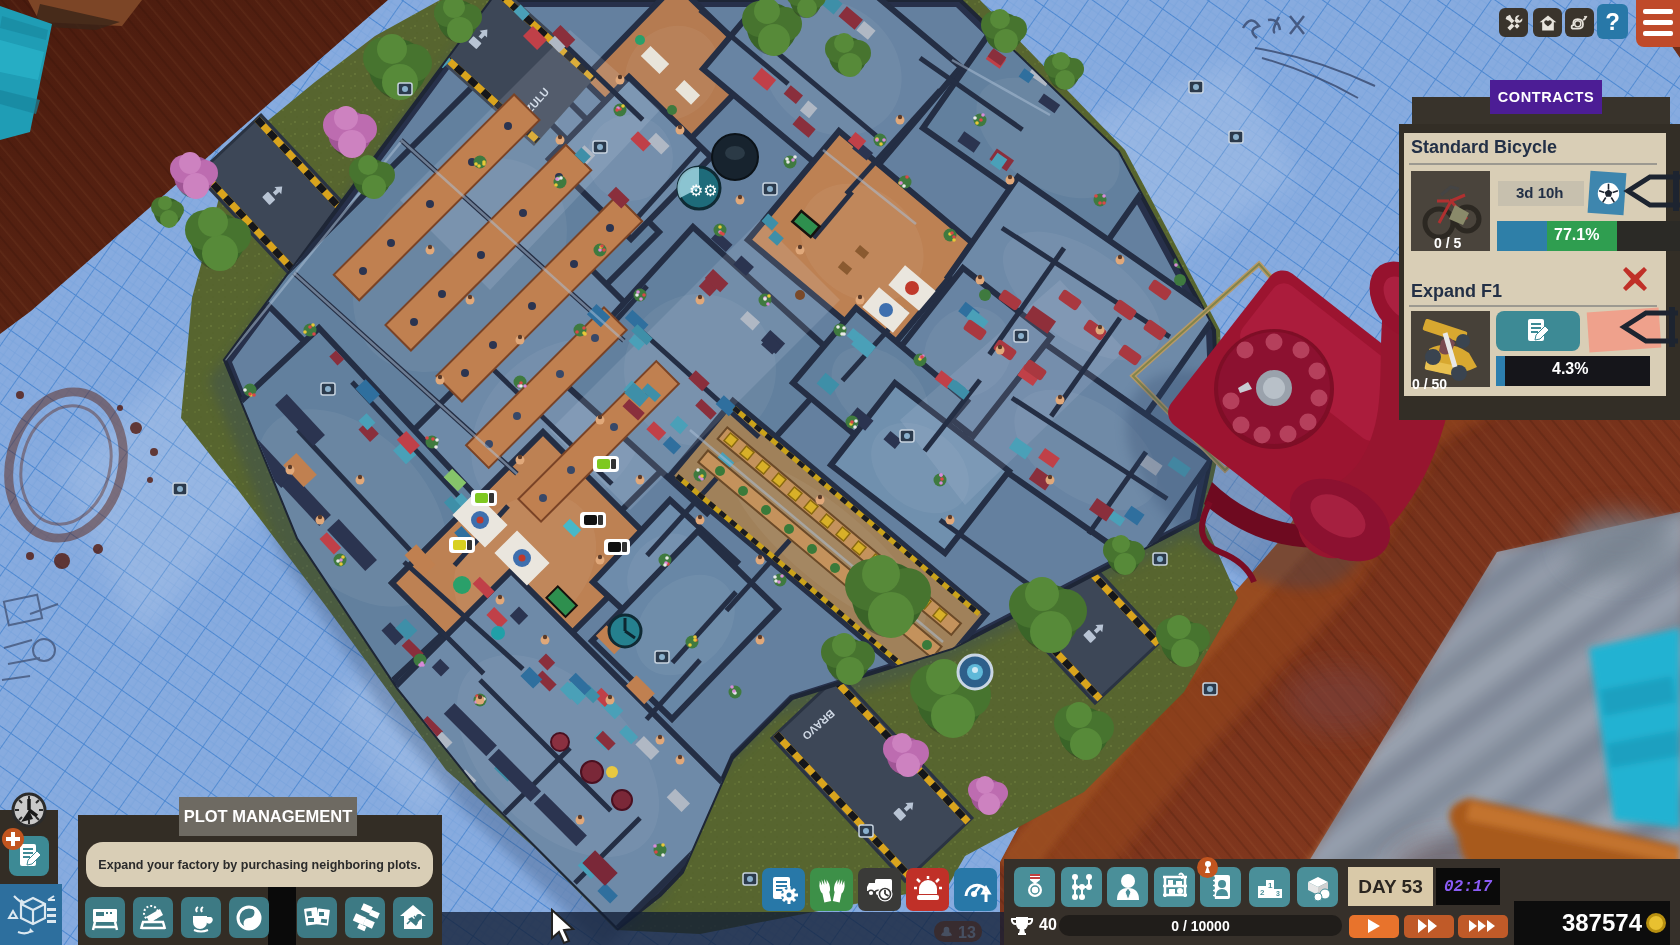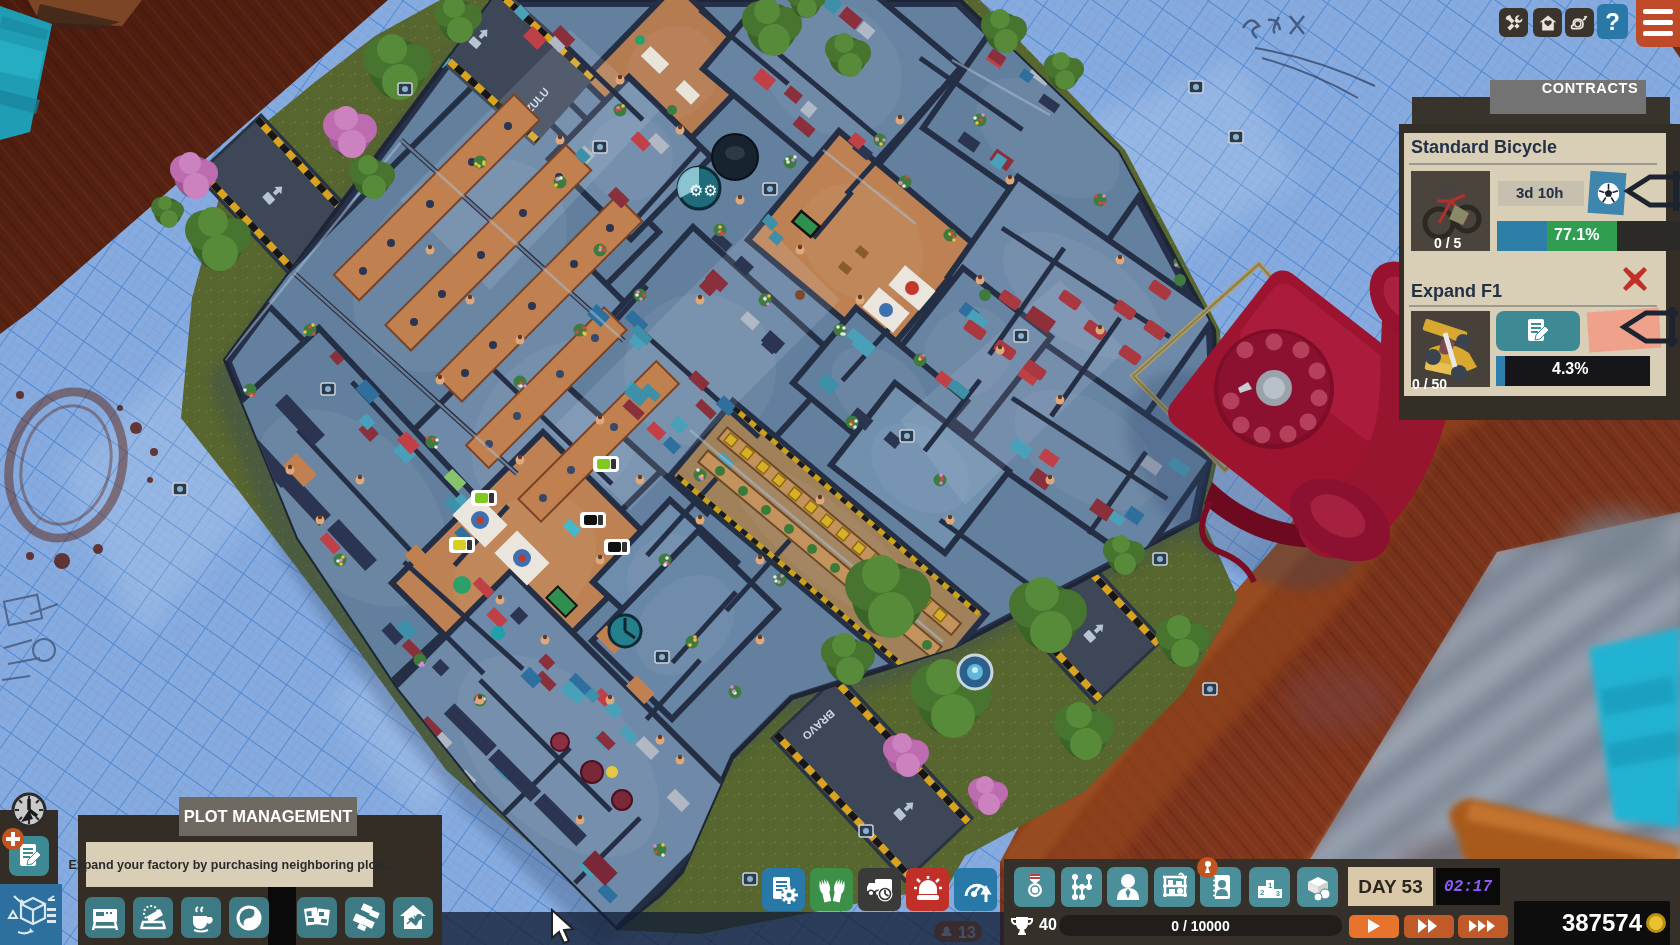--- a/index.html
+++ b/index.html
@@ -1092,21 +1092,21 @@
 <div class="abs" style="left:1636px;top:0px;width:44px;height:47px;background:#bf4a2a;border-radius:0 0 0 8px;">
 <div style="position:absolute;left:7px;top:9px;width:30px;height:5px;background:#fff;border-radius:2px;"></div>
 <div style="position:absolute;left:7px;top:20px;width:30px;height:5px;background:#fff;border-radius:2px;"></div>
 <div style="position:absolute;left:7px;top:31px;width:30px;height:5px;background:#fff;border-radius:2px;"></div>
 </div>
 
 <div class="abs" style="left:1399px;top:124px;width:281px;height:296px;background:#332e26;"></div>
 
 <div class="abs" style="left:1412px;top:97px;width:258px;height:27px;background:#38332b;"></div>
 
-<div class="abs" style="left:1490px;top:80px;width:112px;height:34px;background:#737373;display:flex;justify-content:center;padding-left:44px;">
+<div class="abs" style="left:1490px;top:80px;width:112px;height:34px;background:#4c1d95;display:flex;align-items:center;justify-content:center;">
 <span class="wt" style="font-size:14.5px;letter-spacing:0.6px;">CONTRACTS</span>
     </div>
 
 <div class="abs" style="left:1404px;top:133px;width:262px;height:167px;background:#d9ceb6;">
 <div style="position:absolute;left:7px;top:4px;font-size:18px;font-weight:bold;color:#233046;">Standard Bicycle</div>
 <div style="position:absolute;left:5px;top:30px;width:248px;height:2px;background:#23304655;"></div>
 <div style="position:absolute;left:7px;top:38px;width:79px;height:80px;background:#4a443c;">
 <svg class="ic" width="79" height="80" viewBox="0 0 79 80">
           <circle cx="28" cy="52" r="14" fill="none" stroke="#2c2822" stroke-width="5"></circle>
           <circle cx="56" cy="48" r="12" fill="none" stroke="#2c2822" stroke-width="5"></circle>
@@ -1169,21 +1169,21 @@
 <div style="position:absolute;left:92px;top:78px;width:9px;height:30px;background:#2d7fae;"></div>
 <div class="wt" style="position:absolute;left:148px;top:82px;font-size:16px;">4.3%</div>
 </div>
 
 <div class="abs" style="left:78px;top:815px;width:364px;height:130px;background:#332d25;"></div>
 
 <div class="abs" style="left:179px;top:797px;width:178px;height:39px;background:#6e6a62;display:flex;align-items:center;justify-content:center;">
 <span class="wt" style="font-size:16.5px;">PLOT MANAGEMENT</span>
     </div>
 
-<div class="abs" style="left:86px;top:842px;width:287px;height:45px;background:#d9ceb6;display:flex;align-items:center;justify-content:center;">
+<div class="abs" style="left:86px;top:842px;width:347px;height:45px;background:#d9ceb6;display:flex;align-items:center;justify-content:center;border-radius:17px;">
 <span style="font-size:12.5px;font-weight:bold;color:#2b2b2b;white-space:nowrap;">Expand your factory by purchasing neighboring plots.</span>
     </div>
 
 <div class="abs" style="left:268px;top:887px;width:28px;height:58px;background:#0a0a0a;"></div>
 
 <div class="btn tealbtn" style="left:85px;top:897px;width:40px;height:41px;">
 <svg class="ic" width="30" height="30" viewBox="0 0 30 30">
         <rect x="3" y="6" width="24" height="13" rx="1" fill="#fff"></rect>
         <rect x="6" y="9" width="8" height="4" fill="#3d7a84"></rect>
         <rect x="16" y="9" width="2" height="2" fill="#3d7a84"></rect>

